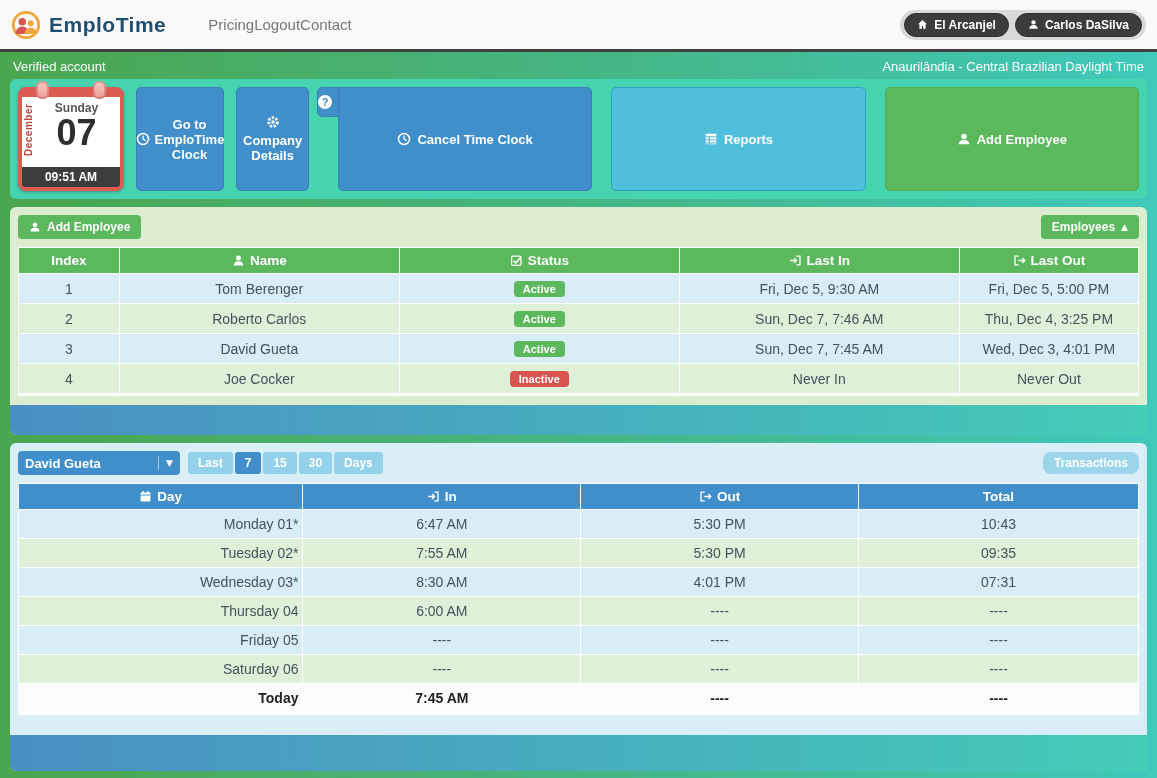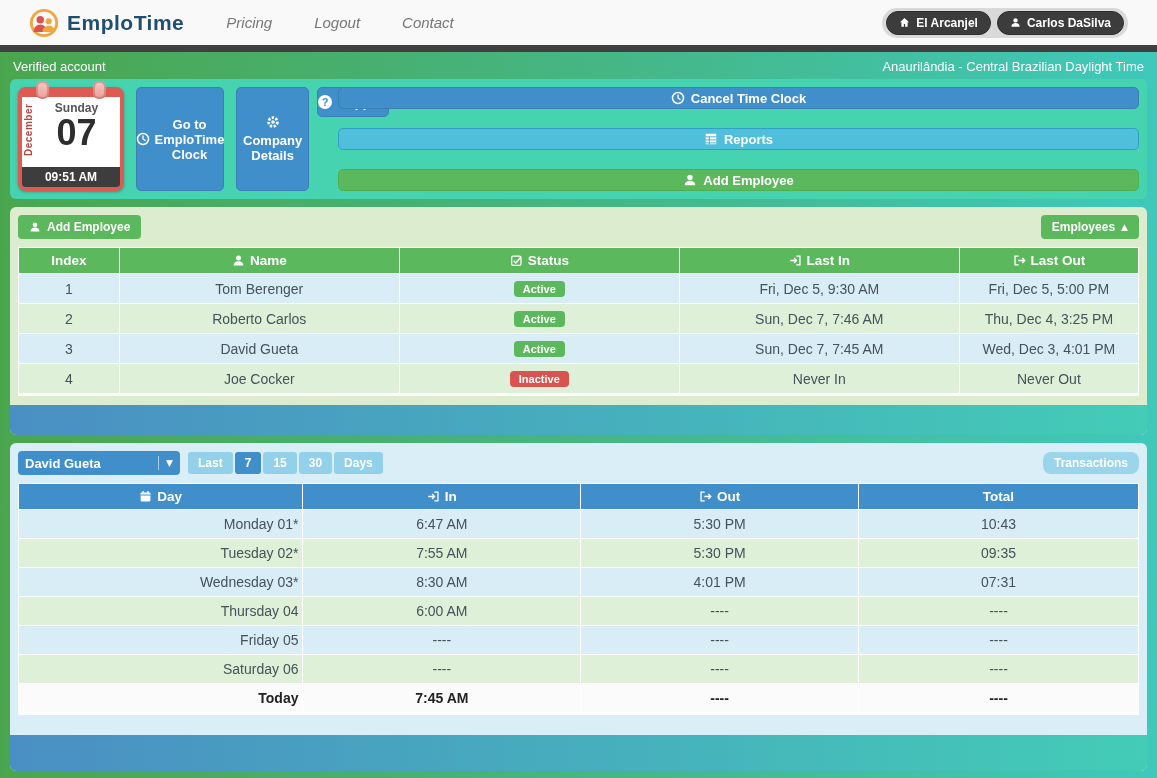--- a/index.html
+++ b/index.html
@@ -1,25 +1,25 @@
 <!DOCTYPE html>
 <html><head>
 <meta charset="utf-8">
 <style>
   * { box-sizing: border-box; margin: 0; padding: 0; }
   html,body { width:1157px; height:778px; overflow:hidden; }
   body { font-family: "Liberation Sans", "DejaVu Sans", sans-serif; background:#fff; }
 
   
-  .topbar { height:52px; background:#f9f9f9; border-bottom:7px solid #404040;
-            display:flex; align-items:center; padding:0 29px; }
+  .topbar { height:52px; background:#f9f9f9; border-bottom:3px solid #404040;
+            display:flex; align-items:center; padding:0 11px; }
   .logo { display:flex; align-items:center; gap:8px; cursor:pointer; }
   .logo svg { width:30px; height:30px; }
   .logo-text { font-size:21px; font-weight:800; color:#1f4e6e; letter-spacing:.5px; }
-  .nav { display:flex; gap:42px; margin-left:42px;font-style:italic; }
+  .nav { display:flex; margin-left:42px; }
   .nav a { color:#777; font-size:15px; text-decoration:none; cursor:pointer; }
   .acct-wrap { margin-left:auto; background:#d9d9d9; border-radius:15px; padding:3px 4px;
                display:flex; gap:6px; align-items:center; }
   .pill { background:#3c3c3c; color:#fff; border-radius:12px; padding:4px 12px;
           font-size:12px; font-weight:bold; display:flex; align-items:center; gap:6px;
           border:1px solid #2e2e2e; cursor:pointer; }
   .pill svg { width:11px; height:11px; }
 
   
   .main { height:726px; padding:4px 10px 0;
@@ -55,21 +55,21 @@
   .b-info  { background:#50bfdc; border-color:#2f9fc4; }
   .b-green { background:#5cb85c; border-color:#4cae4c; }
 
   .goclock { width:88px; flex-direction:row; text-align:center; padding:8px 6px; gap:5px; }
   .midcol { width:90px; display:flex; flex-direction:row; gap:8px; }
   .company { flex:1; flex-direction:column; text-align:center; padding:6px; gap:4px; }
   .support { height:30px; }
   .qmark { width:14px; height:14px; border-radius:50%; background:#fff; color:#418fca;
            font-size:11px; font-weight:bold; display:inline-flex; align-items:center;
            justify-content:center; flex:none; }
-  .rightcol { flex:1; display:flex; flex-direction:column; gap:19px; }
+  .rightcol { flex:1; display:flex; flex-direction:row; gap:19px; }
   .rightcol .btn { flex:1; }
 
   
   .panel { margin-top:8px; border-radius:6px; position:relative; overflow:hidden;
            padding:8px 8px 0; }
   .employees-panel { height:228px; background:#dcedcf; }
   .transactions-panel { height:328px; background:#d9eef7; }
   .panel-controls { display:flex; align-items:center; margin-bottom:8px; }
   .sm-btn { font-size:12px; font-weight:bold; color:#fff; border-radius:4px; padding:4px 10px;
             display:inline-flex; align-items:center; gap:6px; cursor:pointer; border:1px solid transparent; }

